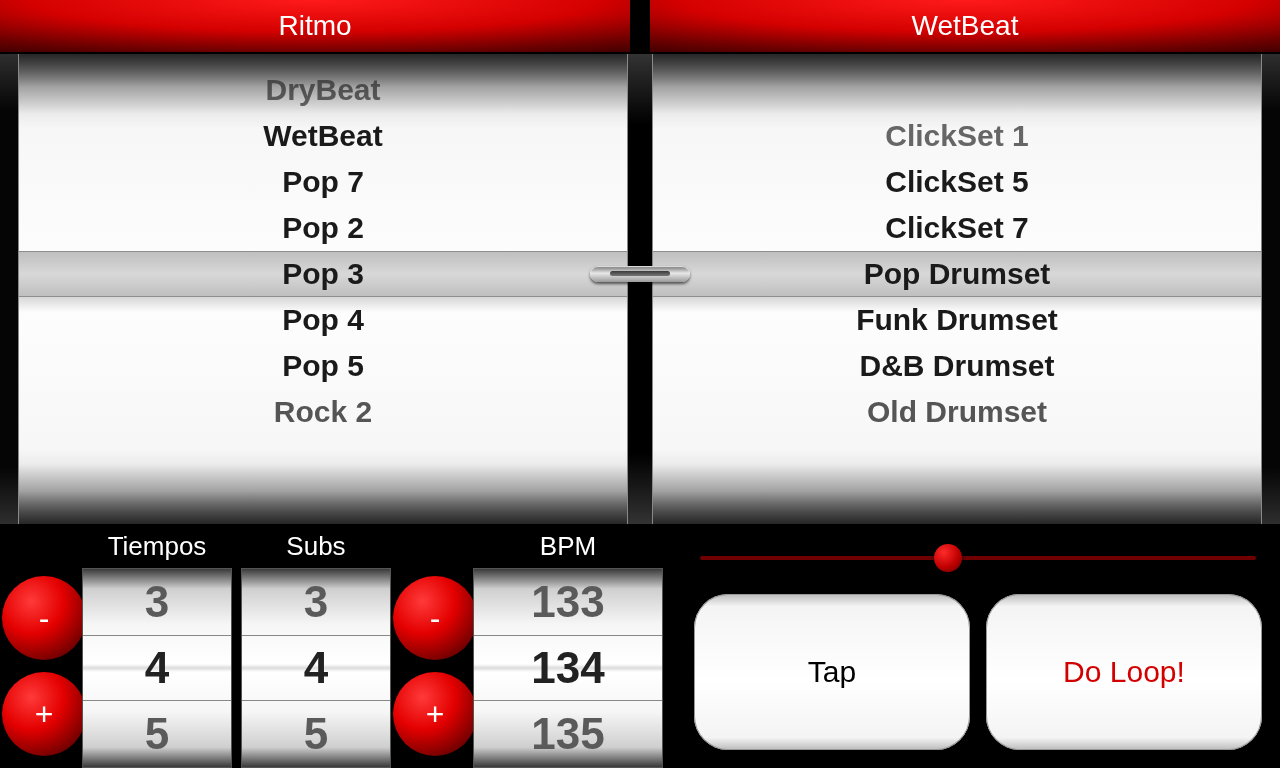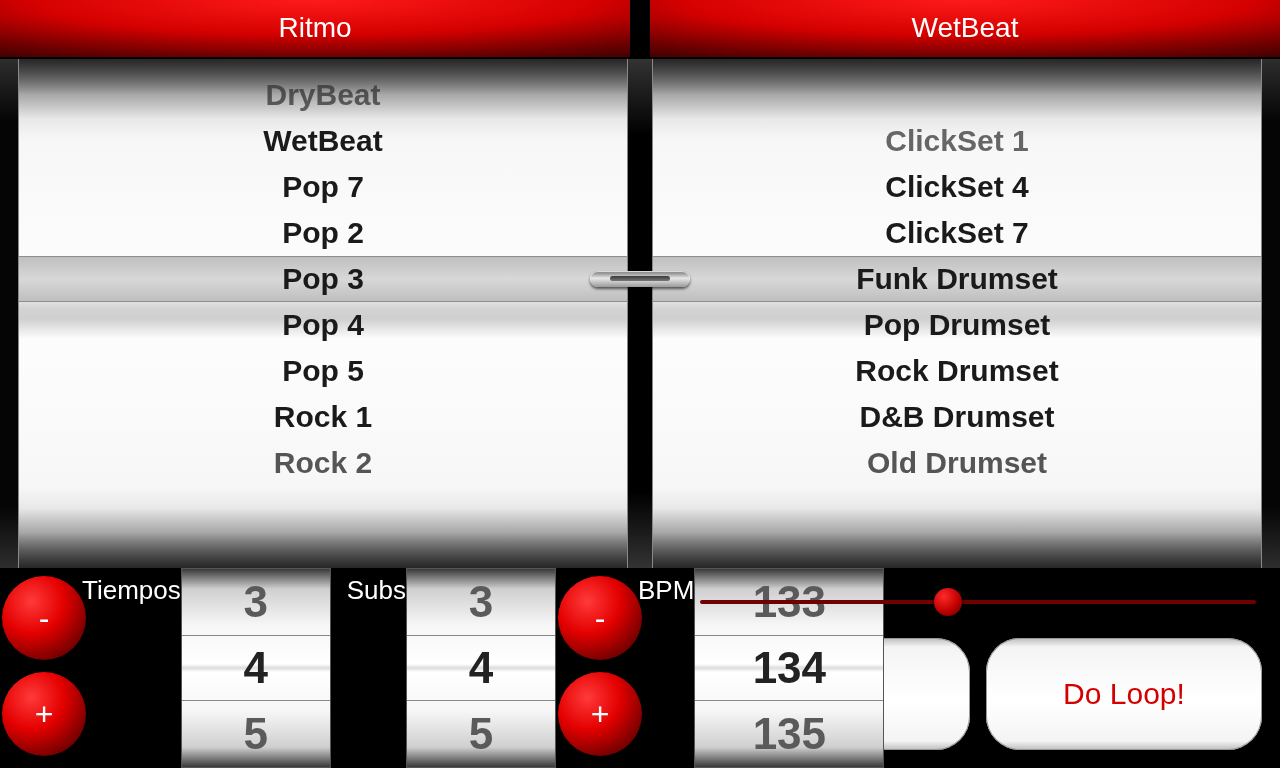--- a/index.html
+++ b/index.html
@@ -46,21 +46,21 @@
     box-shadow: inset 0 1px 1px rgba(255,255,255,.8), 0 2px 3px rgba(0,0,0,.6);
   }
   .grip::after{
     content:""; position:absolute; left:20px; right:20px; top:5px; height:5px; border-radius:3px;
     background: linear-gradient(#3a3a3a,#777);
   }
 
   
   .controls { flex: 1; background: #000; display: flex; }
   .left-controls { width: 690px; display: flex; }
-  .col { display: flex; }
+  .col { display: flex; flex-direction: column; }
   .col .label { color: #fff; font-size: 26px; text-align: center; height: 44px; line-height: 44px; }
 
   .mini-wheel {
     width: 150px; height: 200px; position: relative; overflow: hidden;
     background: linear-gradient(#3a3a3a 0%, #cfcfcf 10%, #f6f6f6 28%, #fff 48%, #dcdcdc 50%, #fff 52%, #f6f6f6 72%, #cfcfcf 90%, #3a3a3a 100%);
     border: 1px solid #555;
   }
   .mini-wheel .mlist { position:absolute; left:0; right:0; text-align:center; }
   .mini-wheel .mitem { height: 66px; line-height: 66px; font-size: 44px; font-weight: bold; color: #222; }
   .mini-wheel .mitem.dim { color: #5a5a5a; }
@@ -111,38 +111,36 @@
     <div class="wheel">
       <div class="sel-band"></div>
       <div class="list" id="rhythm-list" style="top:13px;">
           <div class="item dim-top">DryBeat</div>
           <div class="item">WetBeat</div>
           <div class="item">Pop 7</div>
           <div class="item">Pop 2</div>
           <div class="item">Pop 3</div>
           <div class="item">Pop 4</div>
           <div class="item">Pop 5</div>
-          <div class="item">Rock 1</div>
           <div class="item dim-bottom">Rock 2</div>
         </div>
       <div class="fade-top"></div>
         <div class="fade-bottom"></div>
     </div>
 
     <div class="wheel-gap"></div>
 
     <div class="wheel">
       <div class="sel-band"></div>
       <div class="list" id="sound-list" style="top:59px;">
           <div class="item dim-top">ClickSet 1</div>
-          <div class="item">ClickSet 4</div>
+          <div class="item">ClickSet 5</div>
           <div class="item">ClickSet 7</div>
+          <div class="item">Pop Drumset</div>
           <div class="item">Funk Drumset</div>
-          <div class="item">Pop Drumset</div>
-          <div class="item">Rock Drumset</div>
           <div class="item">D&amp;B Drumset</div>
           <div class="item dim-bottom">Old Drumset</div>
         </div>
       <div class="fade-top"></div>
         <div class="fade-bottom"></div>
     </div>
 
     <div class="wheel-edge"></div>
 
     <div class="grip"></div>
@@ -161,21 +159,21 @@
         <div class="mini-wheel">
           <div class="mband"></div>
           <div class="mlist" id="tiempos-list" style="top:0;">
               <div class="mitem dim">3</div>
               <div class="mitem">4</div>
               <div class="mitem dim">5</div>
             </div>
         </div>
       </div>
 
-      <div class="col" style="margin-left:16px;">
+      <div class="col" style="margin-left:9px;">
         <div class="label">Subs</div>
         <div class="mini-wheel">
           <div class="mband"></div>
           <div class="mlist" id="subs-list" style="top:0;">
               <div class="mitem dim">3</div>
               <div class="mitem">4</div>
               <div class="mitem dim">5</div>
             </div>
         </div>
       </div>

